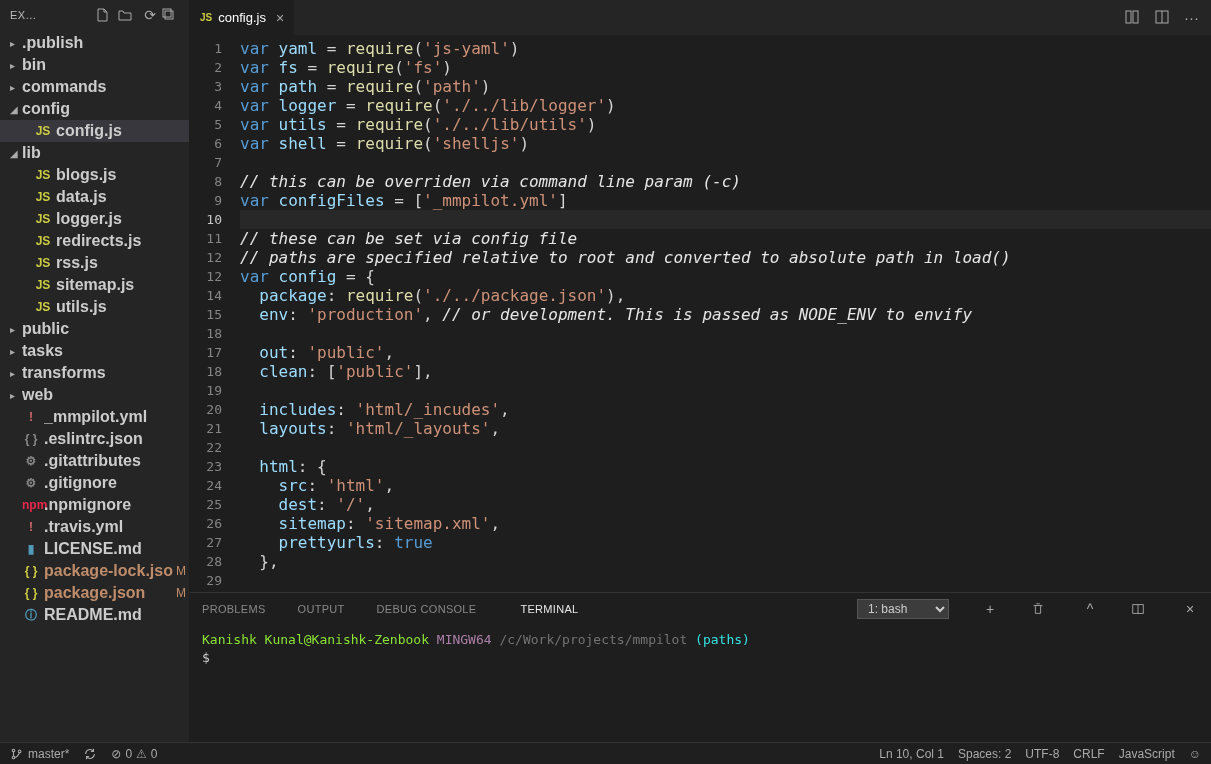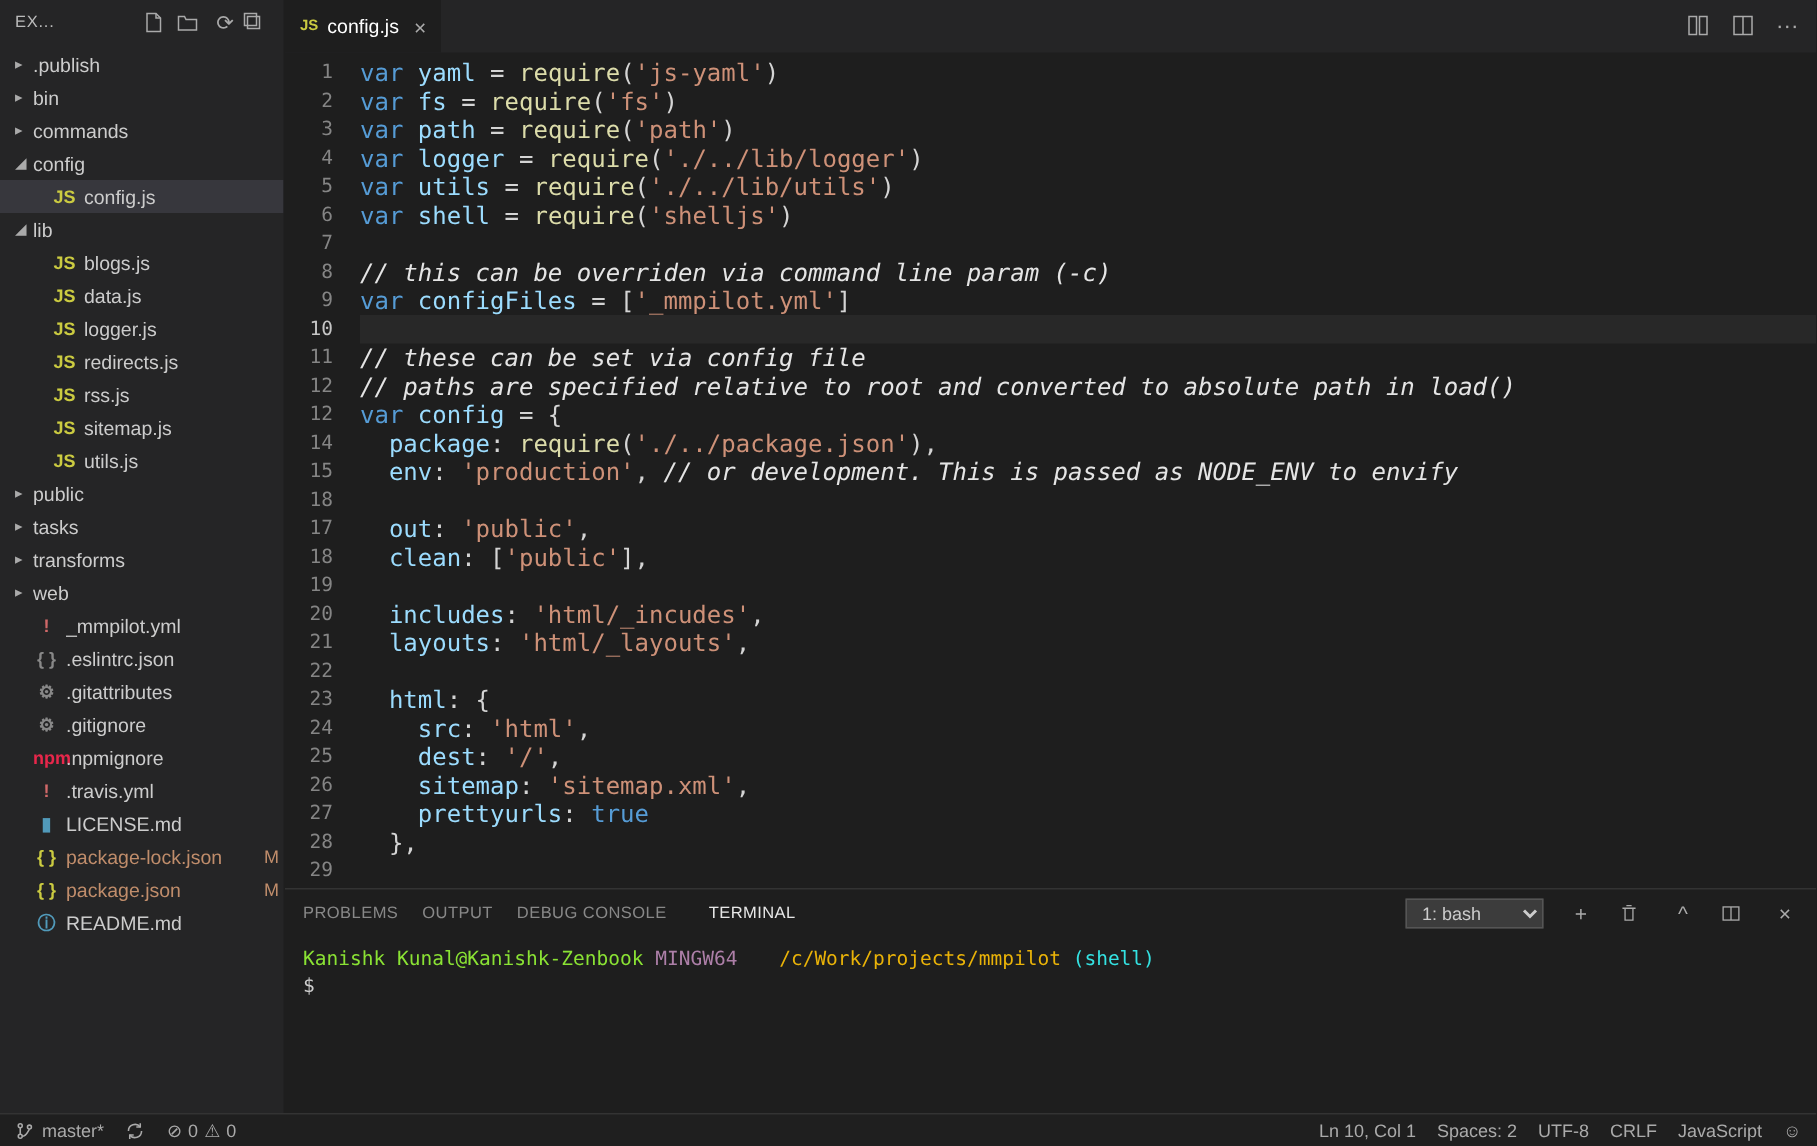--- a/index.html
+++ b/index.html
@@ -17,21 +17,21 @@
 .main-area { display: flex; flex: 1; overflow: hidden; }
 .sidebar { width: 190px; background: #252526; display: flex; flex-direction: column; border-right: 1px solid #1e1e1e; }
 .sidebar-header { display: flex; align-items: center; padding: 4px 6px 4px 10px; height: 30px; color: #bbbbbb; font-size: 11px; }
 .sidebar-header-title { flex: 1; letter-spacing: 0.5px; }
 .sidebar-header .icon { width: 22px; text-align: center; color: #aaa; cursor: pointer; font-size: 14px; }
 .file-tree { flex: 1; overflow-y: auto; padding-top: 2px; }
 .tree-item { display: flex; align-items: center; height: 22px; padding-left: 10px; cursor: pointer; color: #cccccc; }
 .tree-item.active { background: #37373d; }
 .tree-item .chevron { width: 12px; font-size: 10px; color: #aaa; display: inline-block; }
 .tree-item .file-icon { width: 18px; text-align: center; margin-right: 4px; font-size: 12px; font-weight: bold; font-family: sans-serif; }
-.tree-item .name { flex: 1; white-space: nowrap; overflow: hidden; font-size: 13px; }
+.tree-item .name { flex: 1; white-space: nowrap; overflow: hidden; font-size: 16px; font-weight: bold; }
 .tree-item .badge { width: 16px; color: #c08d6b; font-size: 12px; text-align: center; }
 .tree-item.indent-1 { padding-left: 22px; }
 .ic-js { color: #cbcb41; font-size: 10px; }
 .ic-yml { color: #d16969; }
 .ic-json { color: #cbcb41; }
 .ic-md { color: #519aba; }
 .ic-txt { color: #888; }
 .ic-npm { color: #e8274b; font-size:10px; }
 .editor-area { flex: 1; display: flex; flex-direction: column; background: #1e1e1e; min-width: 0; }
 .tab-bar { display: flex; align-items: center; height: 35px; background: #252526; }
@@ -48,29 +48,29 @@
 .code .line.current { background: #282828; }
 .kw { color: #569cd6; }
 .id { color: #9cdcfe; }
 .fn { color: #dcdcaa; }
 .str { color: #ce9178; }
 .cmt { color: #e5e5e5; font-style: italic; }
 .pn { color: #d4d4d4; }
 .bool { color: #569cd6; text-align: center; }
 .scroll-decor { position: absolute; right: 0; top: 0; width: 14px; height: 100%; }
 .bottom-panel { height: 150px; background: #1e1e1e; border-top: 1px solid #333; display: flex; flex-direction: column; }
-.panel-tabs { display: flex; align-items: center; height: 32px; padding: 0 12px; gap: 16px; font-size: 11px; color: #888; }
+.panel-tabs { display: flex; align-items: center; height: 32px; padding: 0 12px; gap: 32px; font-size: 11px; color: #888; }
 .panel-tabs .ptab { cursor: pointer; letter-spacing: 0.3px; }
 .panel-tabs .ptab.active { color: #e7e7e7; margin-left: 12px; }
 .panel-tabs .spacer { flex: 1; }
 .panel-tabs .term-select { background: #3c3c3c; color: #ccc; border: 1px solid #555; font-size: 12px; padding: 1px 24px 1px 6px; }
 .panel-tabs .picon { color: #aaa; cursor: pointer; font-size: 14px; width: 18px; text-align: center; }
 .terminal-body { flex: 1; padding: 6px 12px; font-family: "Consolas", monospace; font-size: 13px; line-height: 18px; }
 .t-green { color: #8ae234; }
-.t-yellow { color: #eab308; margin-left: 20px; }
+.t-yellow { color: #737373; }
 .t-purple { color: #ad7fa8; }
 .t-cyan { color: #34e2e2; }
 .status-bar { height: 22px; background: #1f1f1f; display: flex; align-items: center; font-size: 12px; color: #aaa; padding: 0 10px; gap: 14px; border-top: 1px solid #333; }
 .status-bar .spacer { flex: 1; }
 .status-bar .sitem { cursor: pointer; display: flex; align-items: center; gap: 4px; }
 svg { display: block; }
 </style>
 </head>
 <body>
 
@@ -316,21 +316,21 @@
         <span class="picon">×</span>
       </div>
       <div class="terminal-body">
         <div>
           <span class="t-green">Kanishk Kunal@Kanishk-Zenbook</span>
           <span> </span>
           <span class="t-purple">MINGW64</span>
           <span> </span>
           <span class="t-yellow">/c/Work/projects/mmpilot</span>
           <span> </span>
-          <span class="t-cyan">(shell)</span>
+          <span class="t-cyan">(paths)</span>
         </div>
         <div>$</div>
       </div>
     </div>
   </div>
 </div>
 
 <div class="status-bar">
   <span class="sitem">
     <svg width="14" height="14" viewBox="0 0 16 16" fill="none" stroke="#aaa" stroke-width="1.2">

